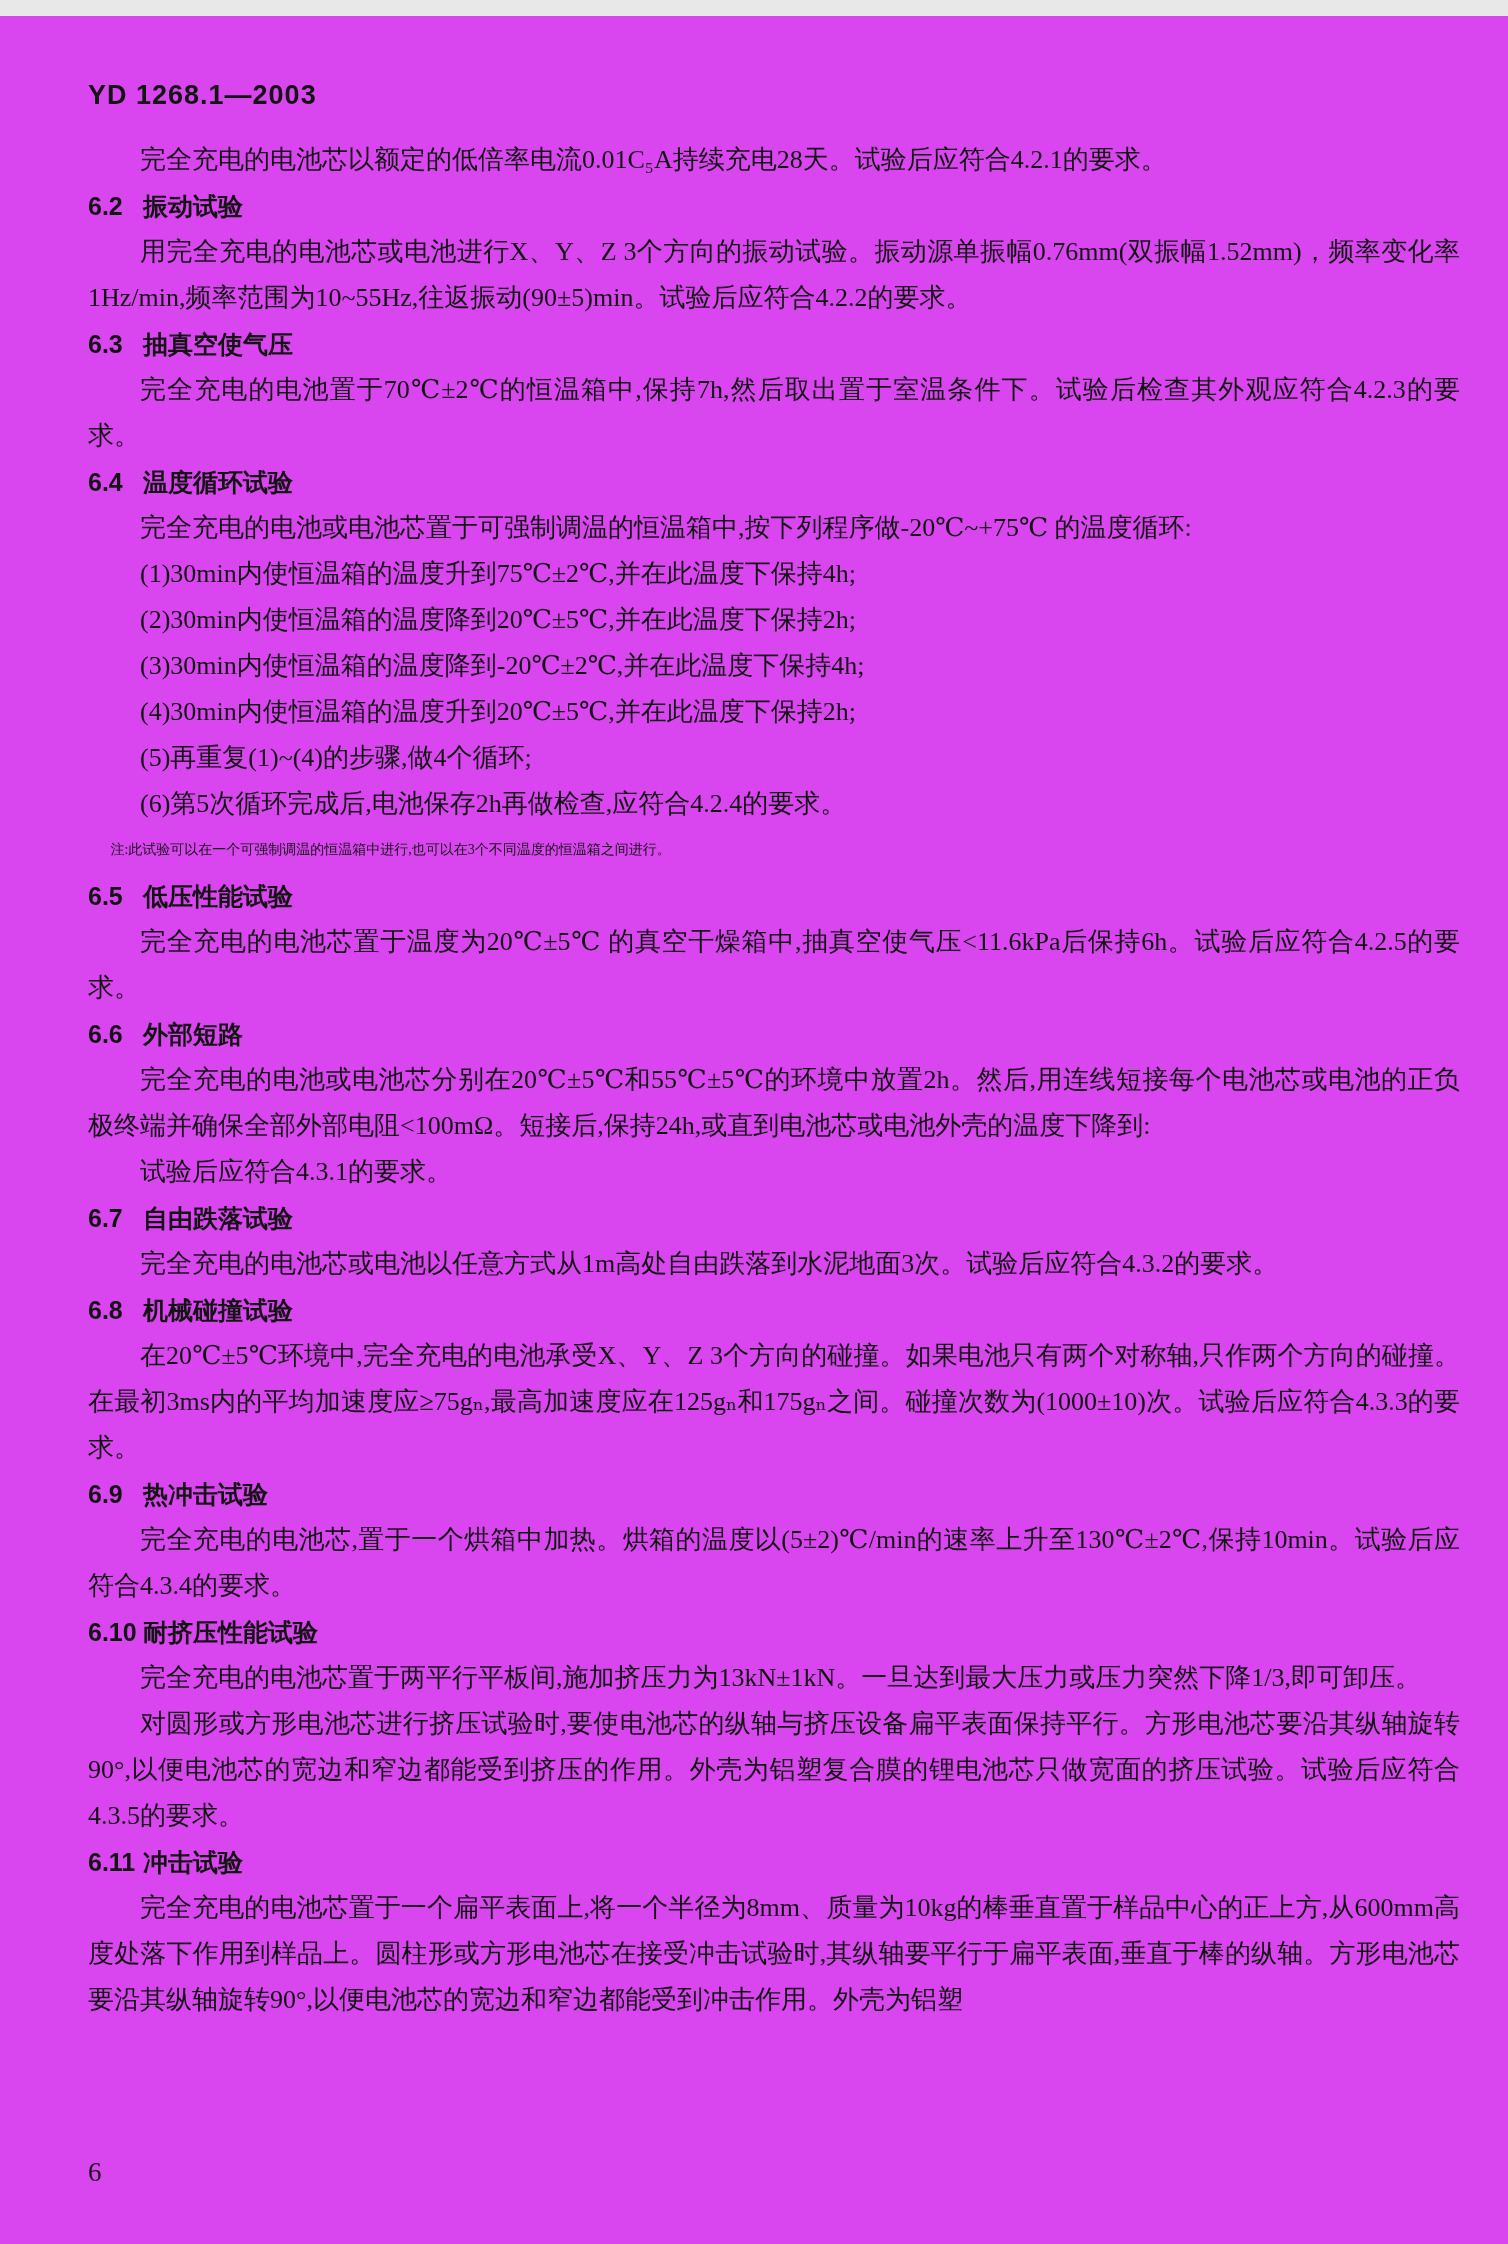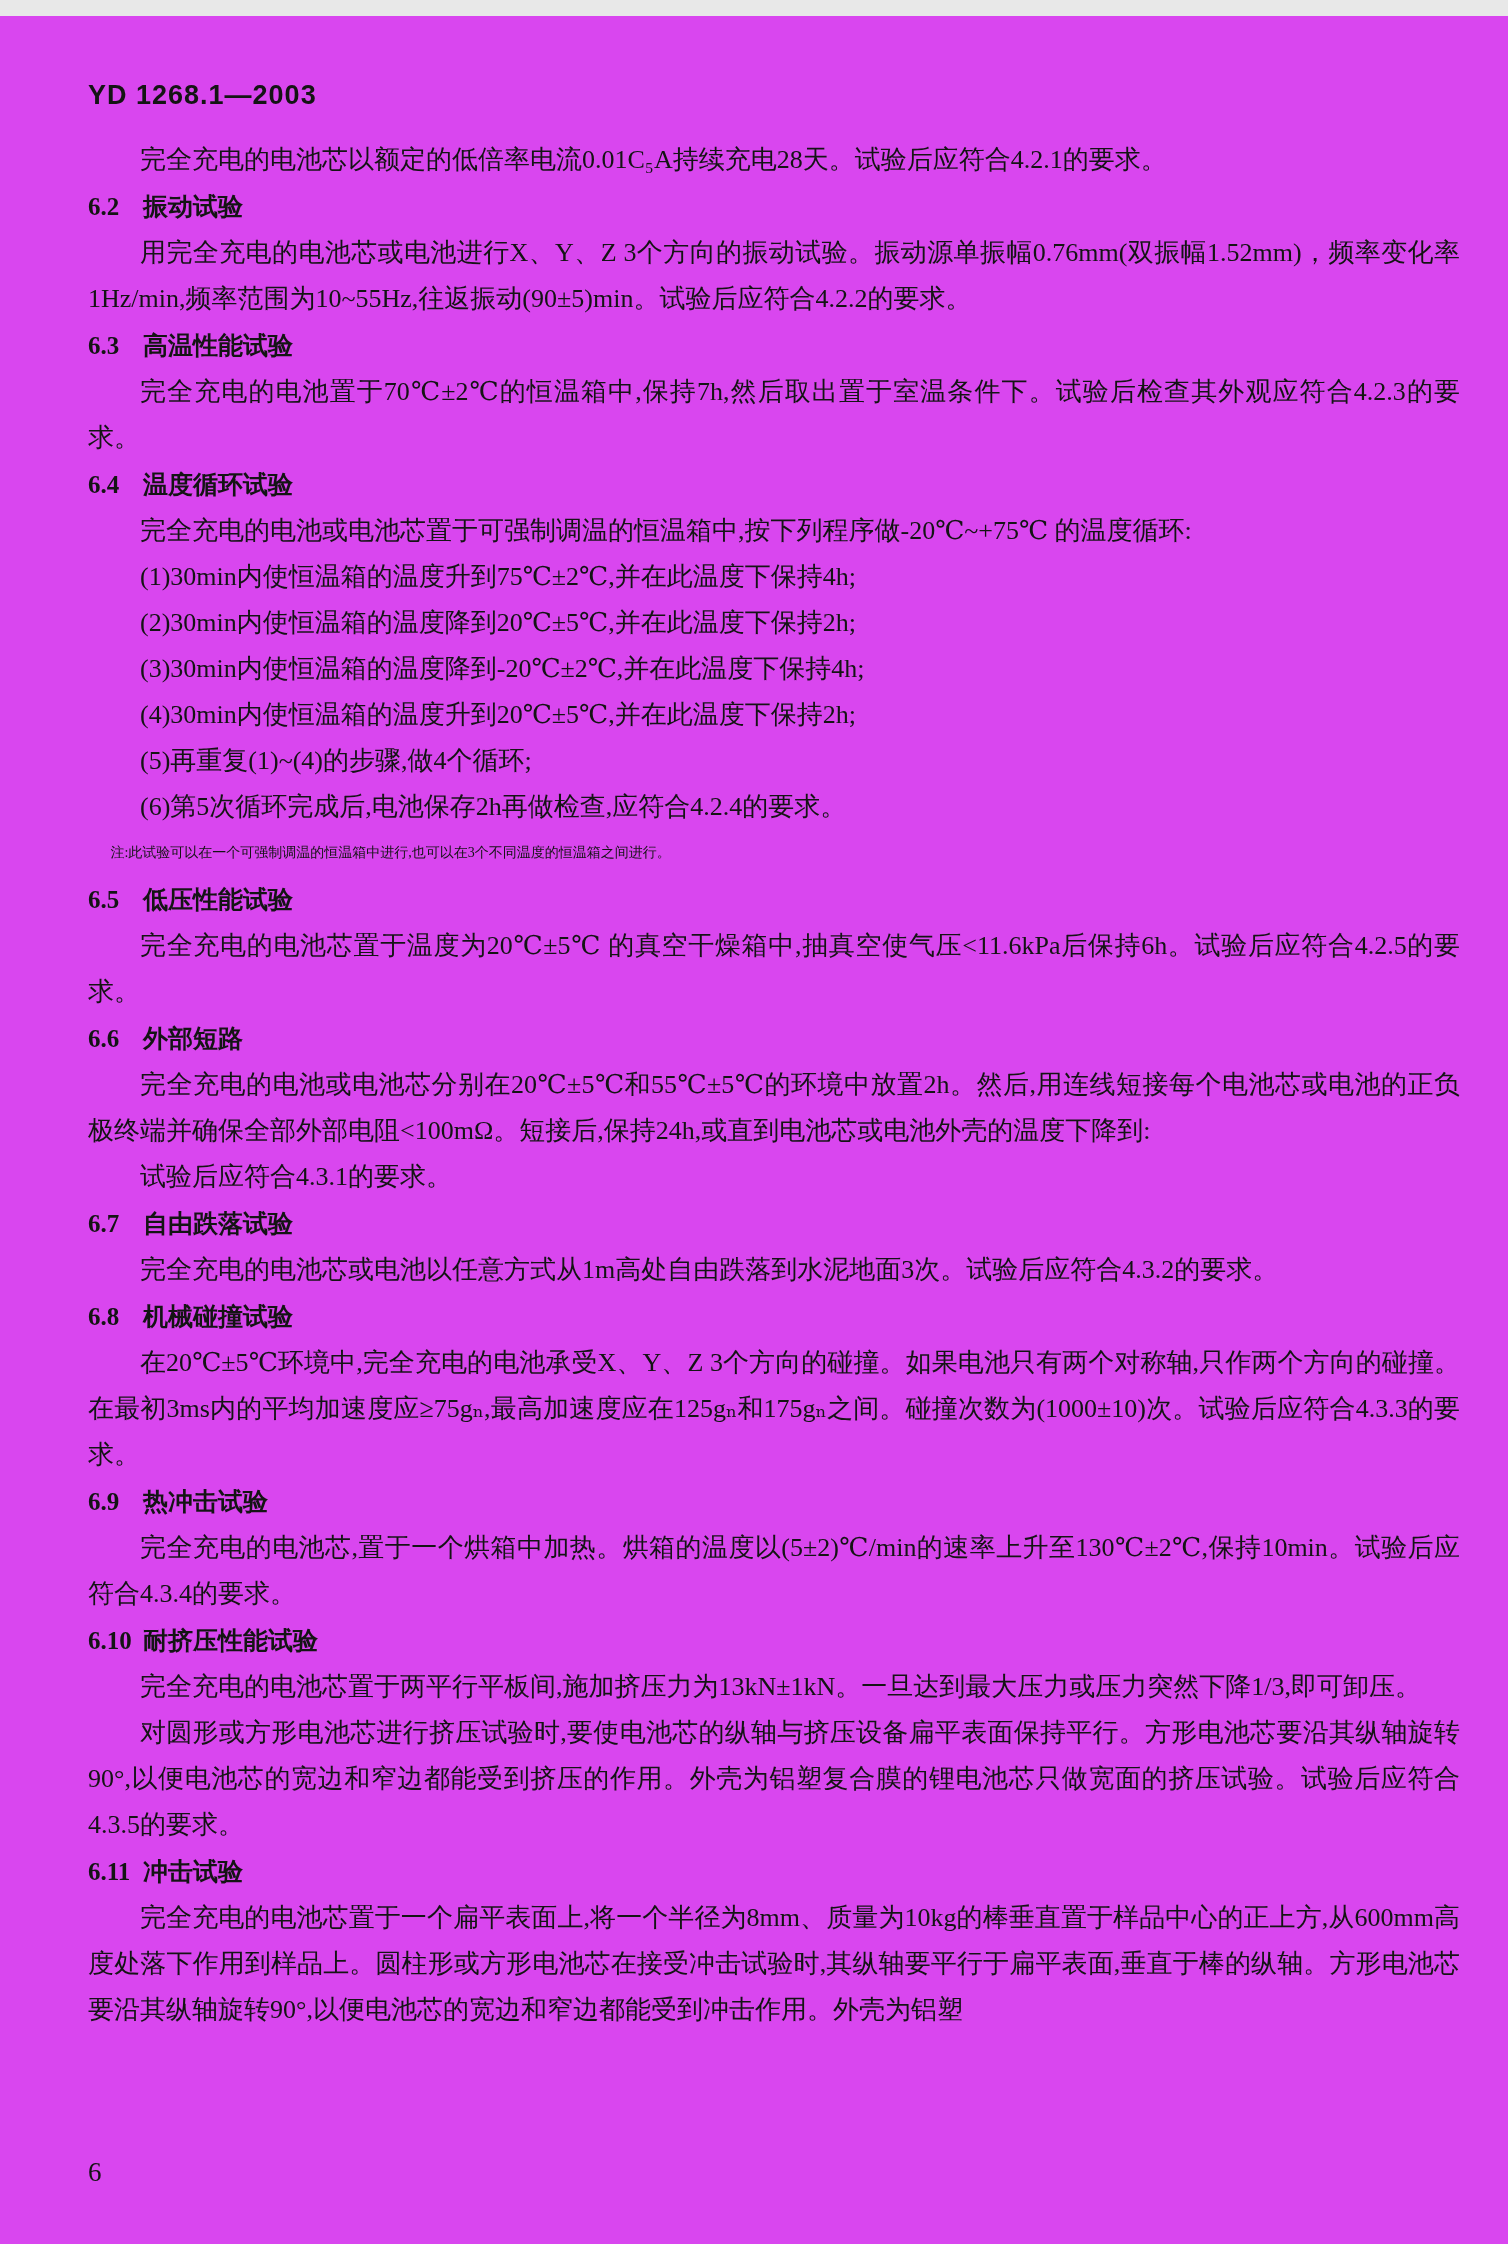--- a/index.html
+++ b/index.html
@@ -48,21 +48,20 @@
   .heading {
     font-family: "Liberation Sans", "DejaVu Sans", sans-serif;
     font-weight: bold;
     font-size: 25px;
     line-height: 46px;
     margin: 0;
   }
   .heading .h-num {
     display: inline-block;
     min-width: 2.2em;
-    font-family: Liberation Serif, serif;
   }
   .page-number {
     position: absolute;
     left: 88px;
     bottom: 72px;
     font-size: 27px;
     font-family: "Liberation Serif", "DejaVu Serif", serif;
   }
 </style>
 </head>
@@ -72,21 +71,21 @@
 
   <div class="doc-header">YD 1268.1—2003</div>
 
   <div class="body-text">
 
     <p class="para">完全充电的电池芯以额定的低倍率电流0.01C₅A持续充电28天。试验后应符合4.2.1的要求。</p>
 
     <p class="heading"><span class="h-num">6.2</span><span>振动试验</span></p>
     <p class="para">用完全充电的电池芯或电池进行X、Y、Z 3个方向的振动试验。振动源单振幅0.76mm(双振幅1.52mm)，频率变化率1Hz/min,频率范围为10~55Hz,往返振动(90±5)min。试验后应符合4.2.2的要求。</p>
 
-    <p class="heading"><span class="h-num">6.3</span><span>高温性能试验</span></p>
+    <p class="heading"><span class="h-num">6.3</span><span>抽真空使气压</span></p>
     <p class="para">完全充电的电池置于70℃±2℃的恒温箱中,保持7h,然后取出置于室温条件下。试验后检查其外观应符合4.2.3的要求。</p>
 
     <p class="heading"><span class="h-num">6.4</span><span>温度循环试验</span></p>
     <p class="para">完全充电的电池或电池芯置于可强制调温的恒温箱中,按下列程序做-20℃~+75℃ 的温度循环:</p>
     <p class="list-item">(1)30min内使恒温箱的温度升到75℃±2℃,并在此温度下保持4h;</p>
     <p class="list-item">(2)30min内使恒温箱的温度降到20℃±5℃,并在此温度下保持2h;</p>
     <p class="list-item">(3)30min内使恒温箱的温度降到-20℃±2℃,并在此温度下保持4h;</p>
     <p class="list-item">(4)30min内使恒温箱的温度升到20℃±5℃,并在此温度下保持2h;</p>
     <p class="list-item">(5)再重复(1)~(4)的步骤,做4个循环;</p>
     <p class="list-item">(6)第5次循环完成后,电池保存2h再做检查,应符合4.2.4的要求。</p>

